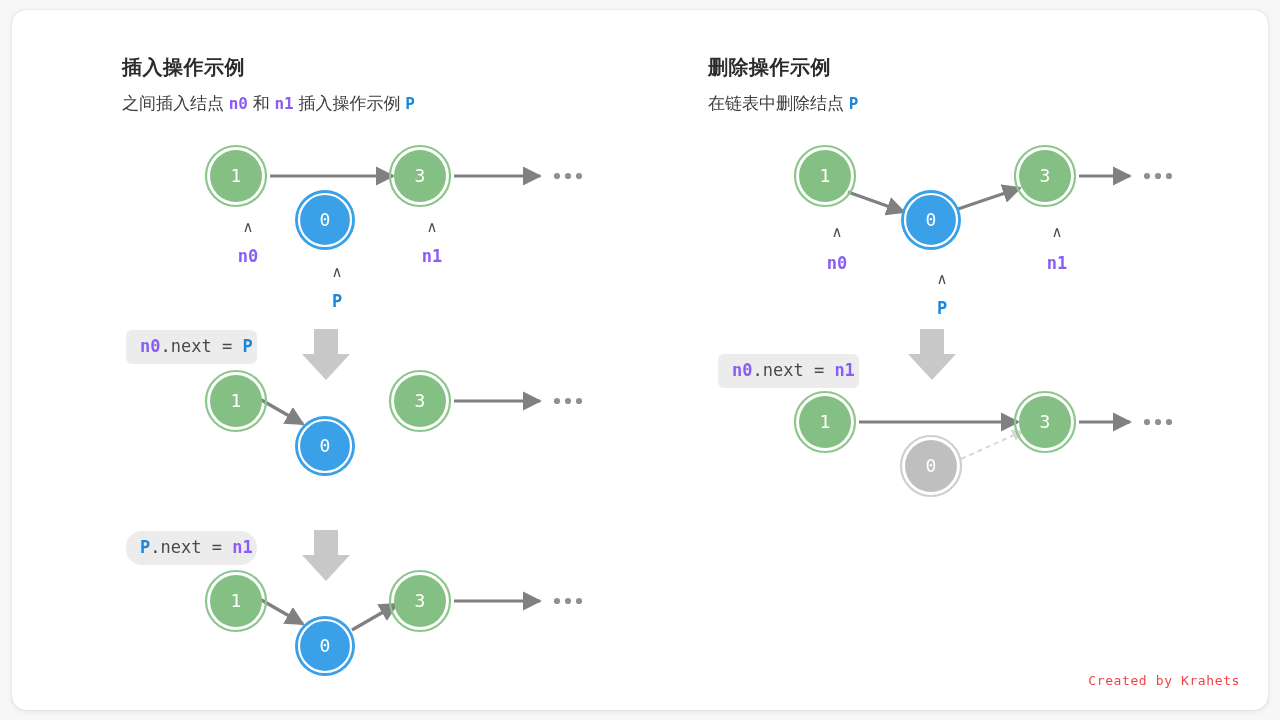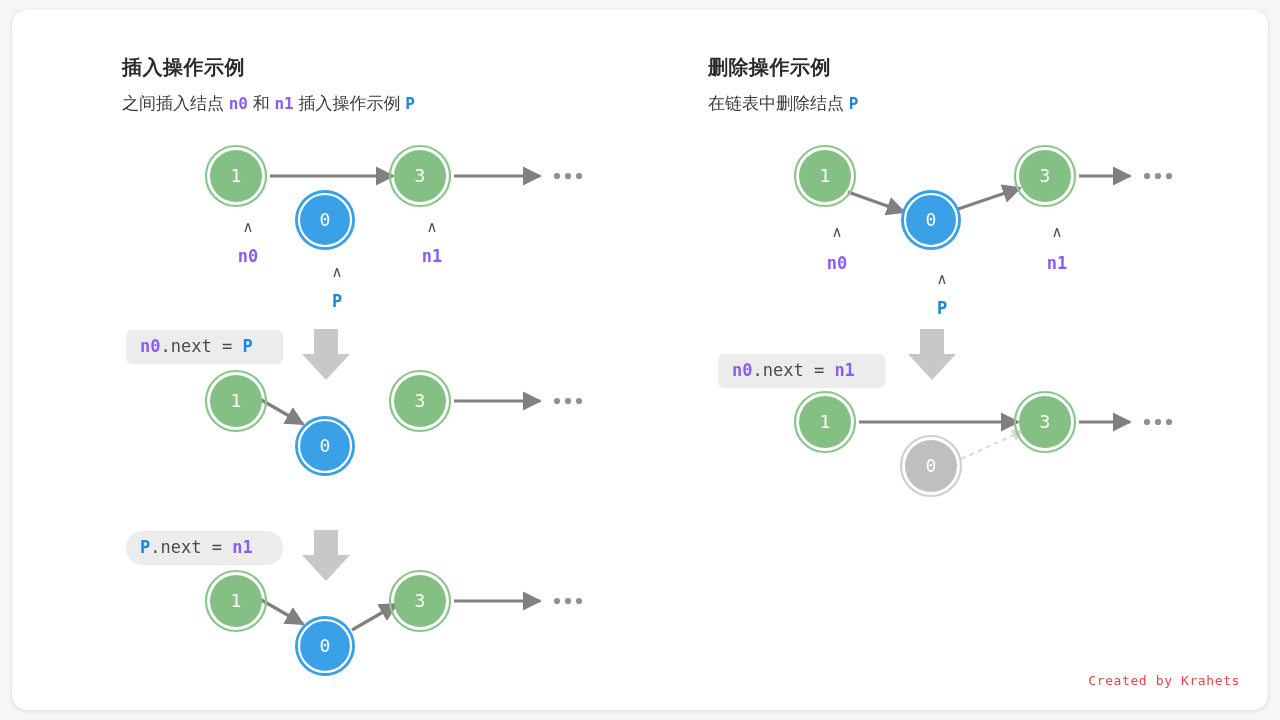--- a/index.html
+++ b/index.html
@@ -62,21 +62,21 @@
     width: 1256px;
     height: 700px;
     pointer-events: none;
   }
 
   
   .code-chip {
     position: absolute;
     background: #ececec;
     border-radius: 6px;
-    padding: 7px 30px 8px 14px;
+    padding: 7px 4px 8px 14px;
     font-family: "DejaVu Sans Mono", monospace;
     font-size: 17px;
     font-weight: bold;
     color: #4a4a4a;
     white-space: nowrap;
     line-height: 1.1;
   }
   .code-chip .plain { color: #4a4a4a; font-weight: normal; }
 
   

